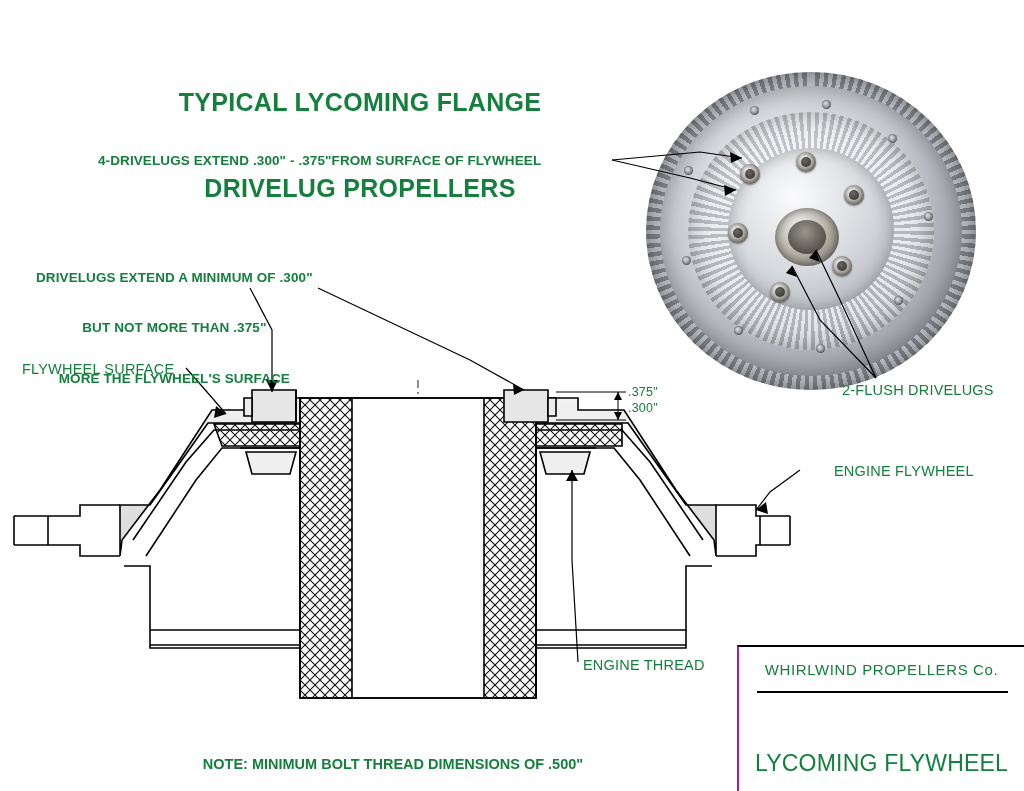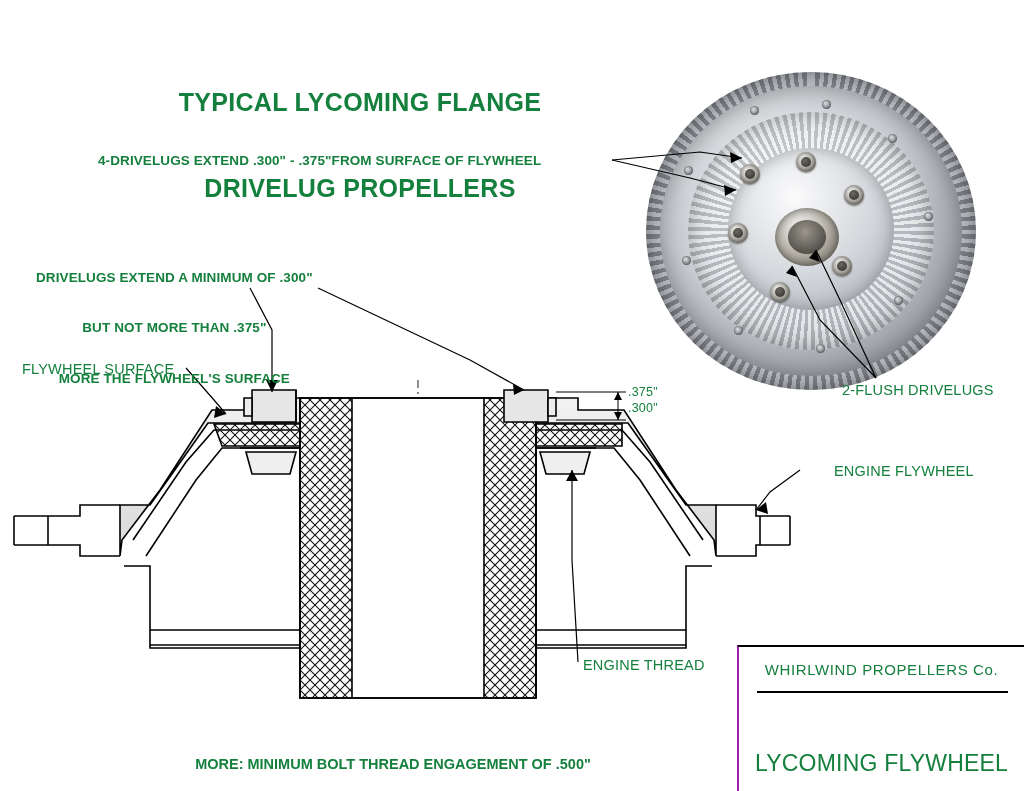--- a/index.html
+++ b/index.html
@@ -314,21 +314,21 @@
   <div class="abs txt plainlabel" id="label-engine-flywheel">ENGINE FLYWHEEL</div>
 
   <div class="abs txt plainlabel" id="label-engine-flange">ENGINE THREAD</div>
 
   <div class="abs txt plainlabel" id="label-2-flush">2-FLUSH DRIVELUGS</div>
 
   <div class="abs txt plainlabel" id="dim-375">.375"</div>
   <div class="abs txt plainlabel" id="dim-300">.300"</div>
 
   <div class="abs txt" id="note-block">
-    <div>MORE: MINIMUM BOLT THREAD ENGAGEMENT OF .500"</div>
+    <div>NOTE: MINIMUM BOLT THREAD DIMENSIONS OF .500"</div>
     
   </div>
 
   <div class="abs" id="title-block">
     <div id="title-block-company" class="txt">WHIRLWIND PROPELLERS Co.</div>
     <div id="title-block-rule"></div>
     <div id="title-block-name" class="txt">
       <div>LYCOMING FLYWHEEL</div>
       
       

